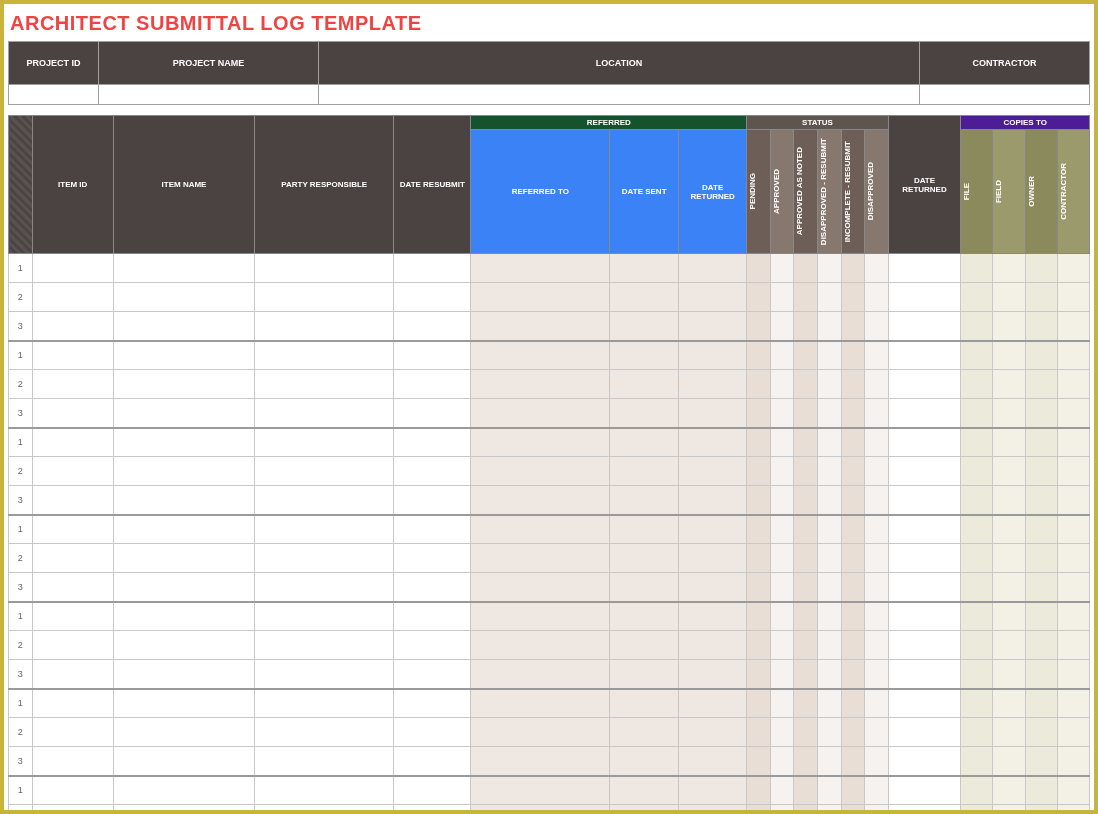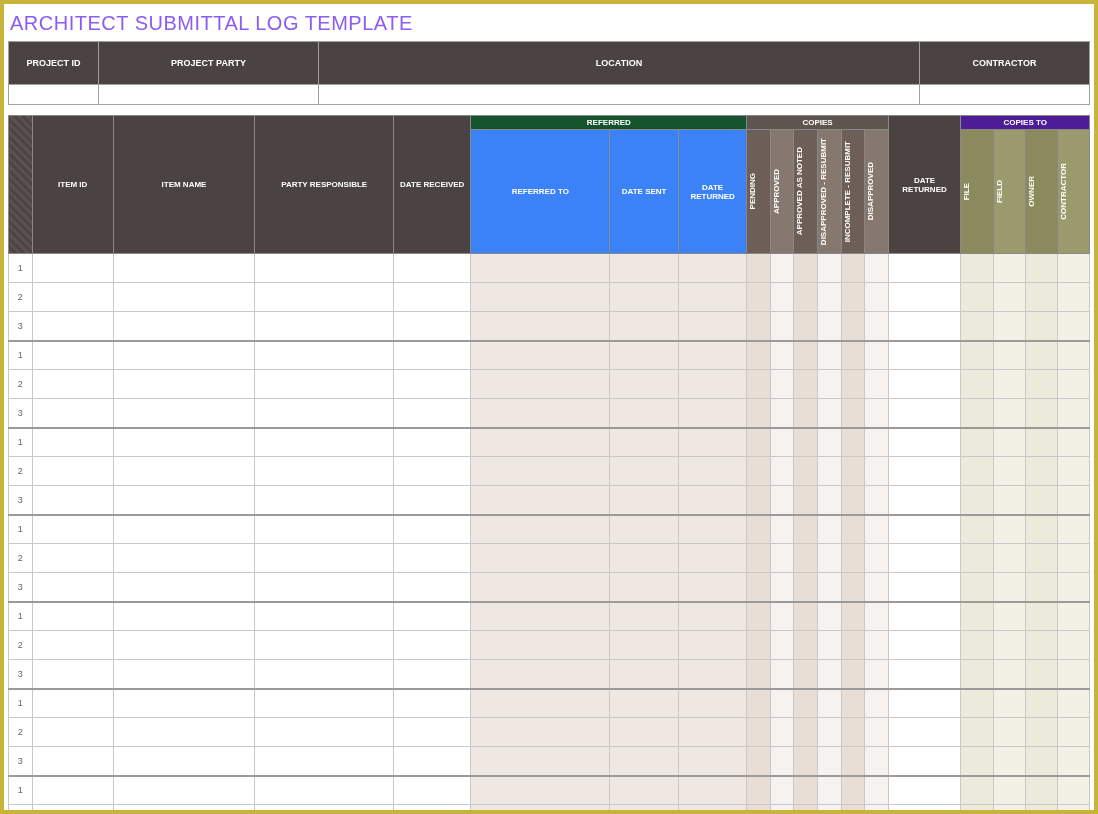--- a/index.html
+++ b/index.html
@@ -6,22 +6,22 @@
   body {
     font-family: Arial, Helvetica, sans-serif;
     background: #fff;
     width: 1098px;
     height: 814px;
     padding: 4px;
     border: 4px solid #c8b43a;
   }
   .page-title {
     font-size: 20px;
-    font-weight: 400;
-    color: #8b5cf6;
+    font-weight: 700;
+    color: #ef4444;
     letter-spacing: 0.5px;
     padding: 4px 2px 6px 2px;
   }
   .proj-table {
     width: 100%;
     border-collapse: collapse;
     table-layout: fixed;
     margin-bottom: 10px;
   }
   .proj-table th {
@@ -123,21 +123,21 @@
 <table class="proj-table">
   <colgroup>
     <col style="width:90px">
     <col style="width:220px">
     <col>
     <col style="width:170px">
   </colgroup>
   <tbody>
       <tr>
     <th>PROJECT ID</th>
-    <th>PROJECT PARTY</th>
+    <th>PROJECT NAME</th>
     <th>LOCATION</th>
     <th>CONTRACTOR</th>
   </tr>
   <tr>
     <td></td>
     <td></td>
     <td></td>
     <td></td>
   </tr>
 </tbody>
@@ -164,23 +164,23 @@
       <col class="c-copy">
       <col class="c-copy">
       <col class="c-copy">
   </colgroup>
   <thead>
     <tr>
       <th rowspan="2" class="bg-hatch"></th>
       <th rowspan="2" class="bg-dk">ITEM ID</th>
       <th rowspan="2" class="bg-dk">ITEM NAME</th>
       <th rowspan="2" class="bg-dk">PARTY RESPONSIBLE</th>
-      <th rowspan="2" class="bg-dk">DATE RECEIVED</th>
+      <th rowspan="2" class="bg-dk">DATE RESUBMIT</th>
       <th colspan="3" class="bg-ref-top">REFERRED</th>
-      <th colspan="6" class="bg-stat-top">COPIES</th>
+      <th colspan="6" class="bg-stat-top">STATUS</th>
       <th rowspan="2" class="bg-dk">DATE RETURNED</th>
       <th colspan="4" class="bg-copy-top">COPIES TO</th>
     </tr>
     <tr>
       <th class="bg-ref" style="height:82px">REFERRED TO</th>
       <th class="bg-ref">DATE SENT</th>
       <th class="bg-ref">DATE RETURNED</th>
       <th class="bg-stat-a">
           <div class="vtext">PENDING</div>
         </th>

